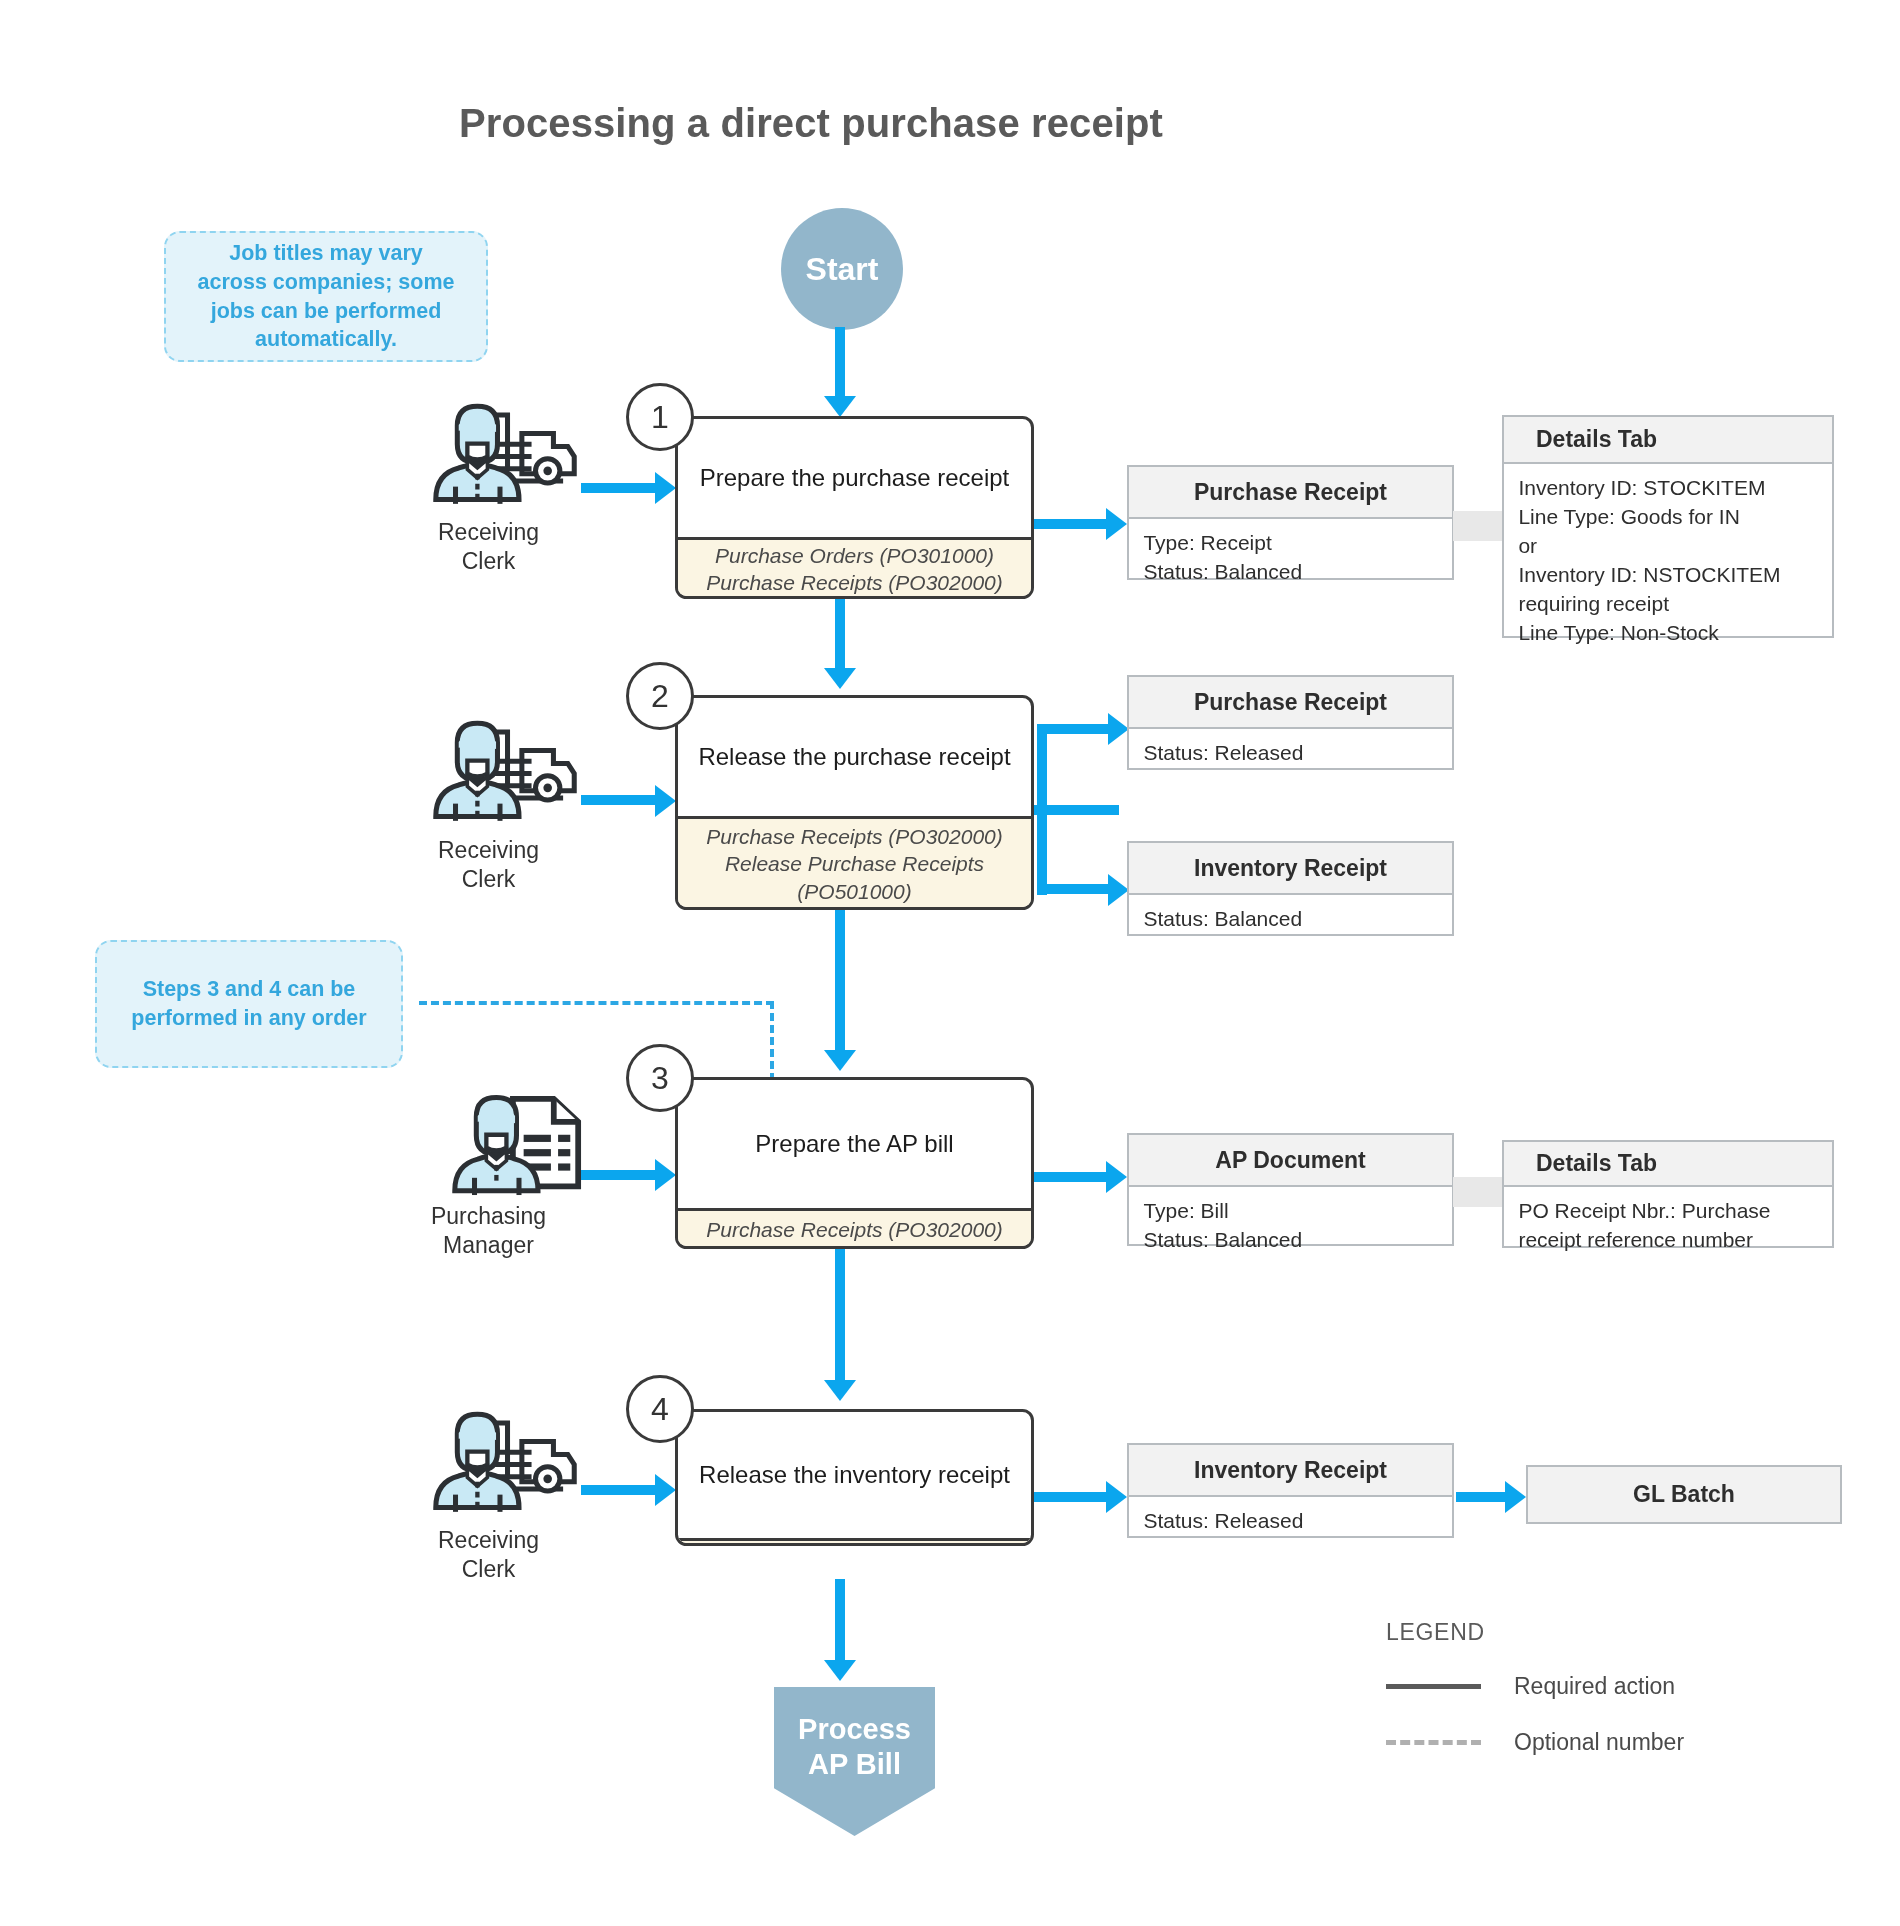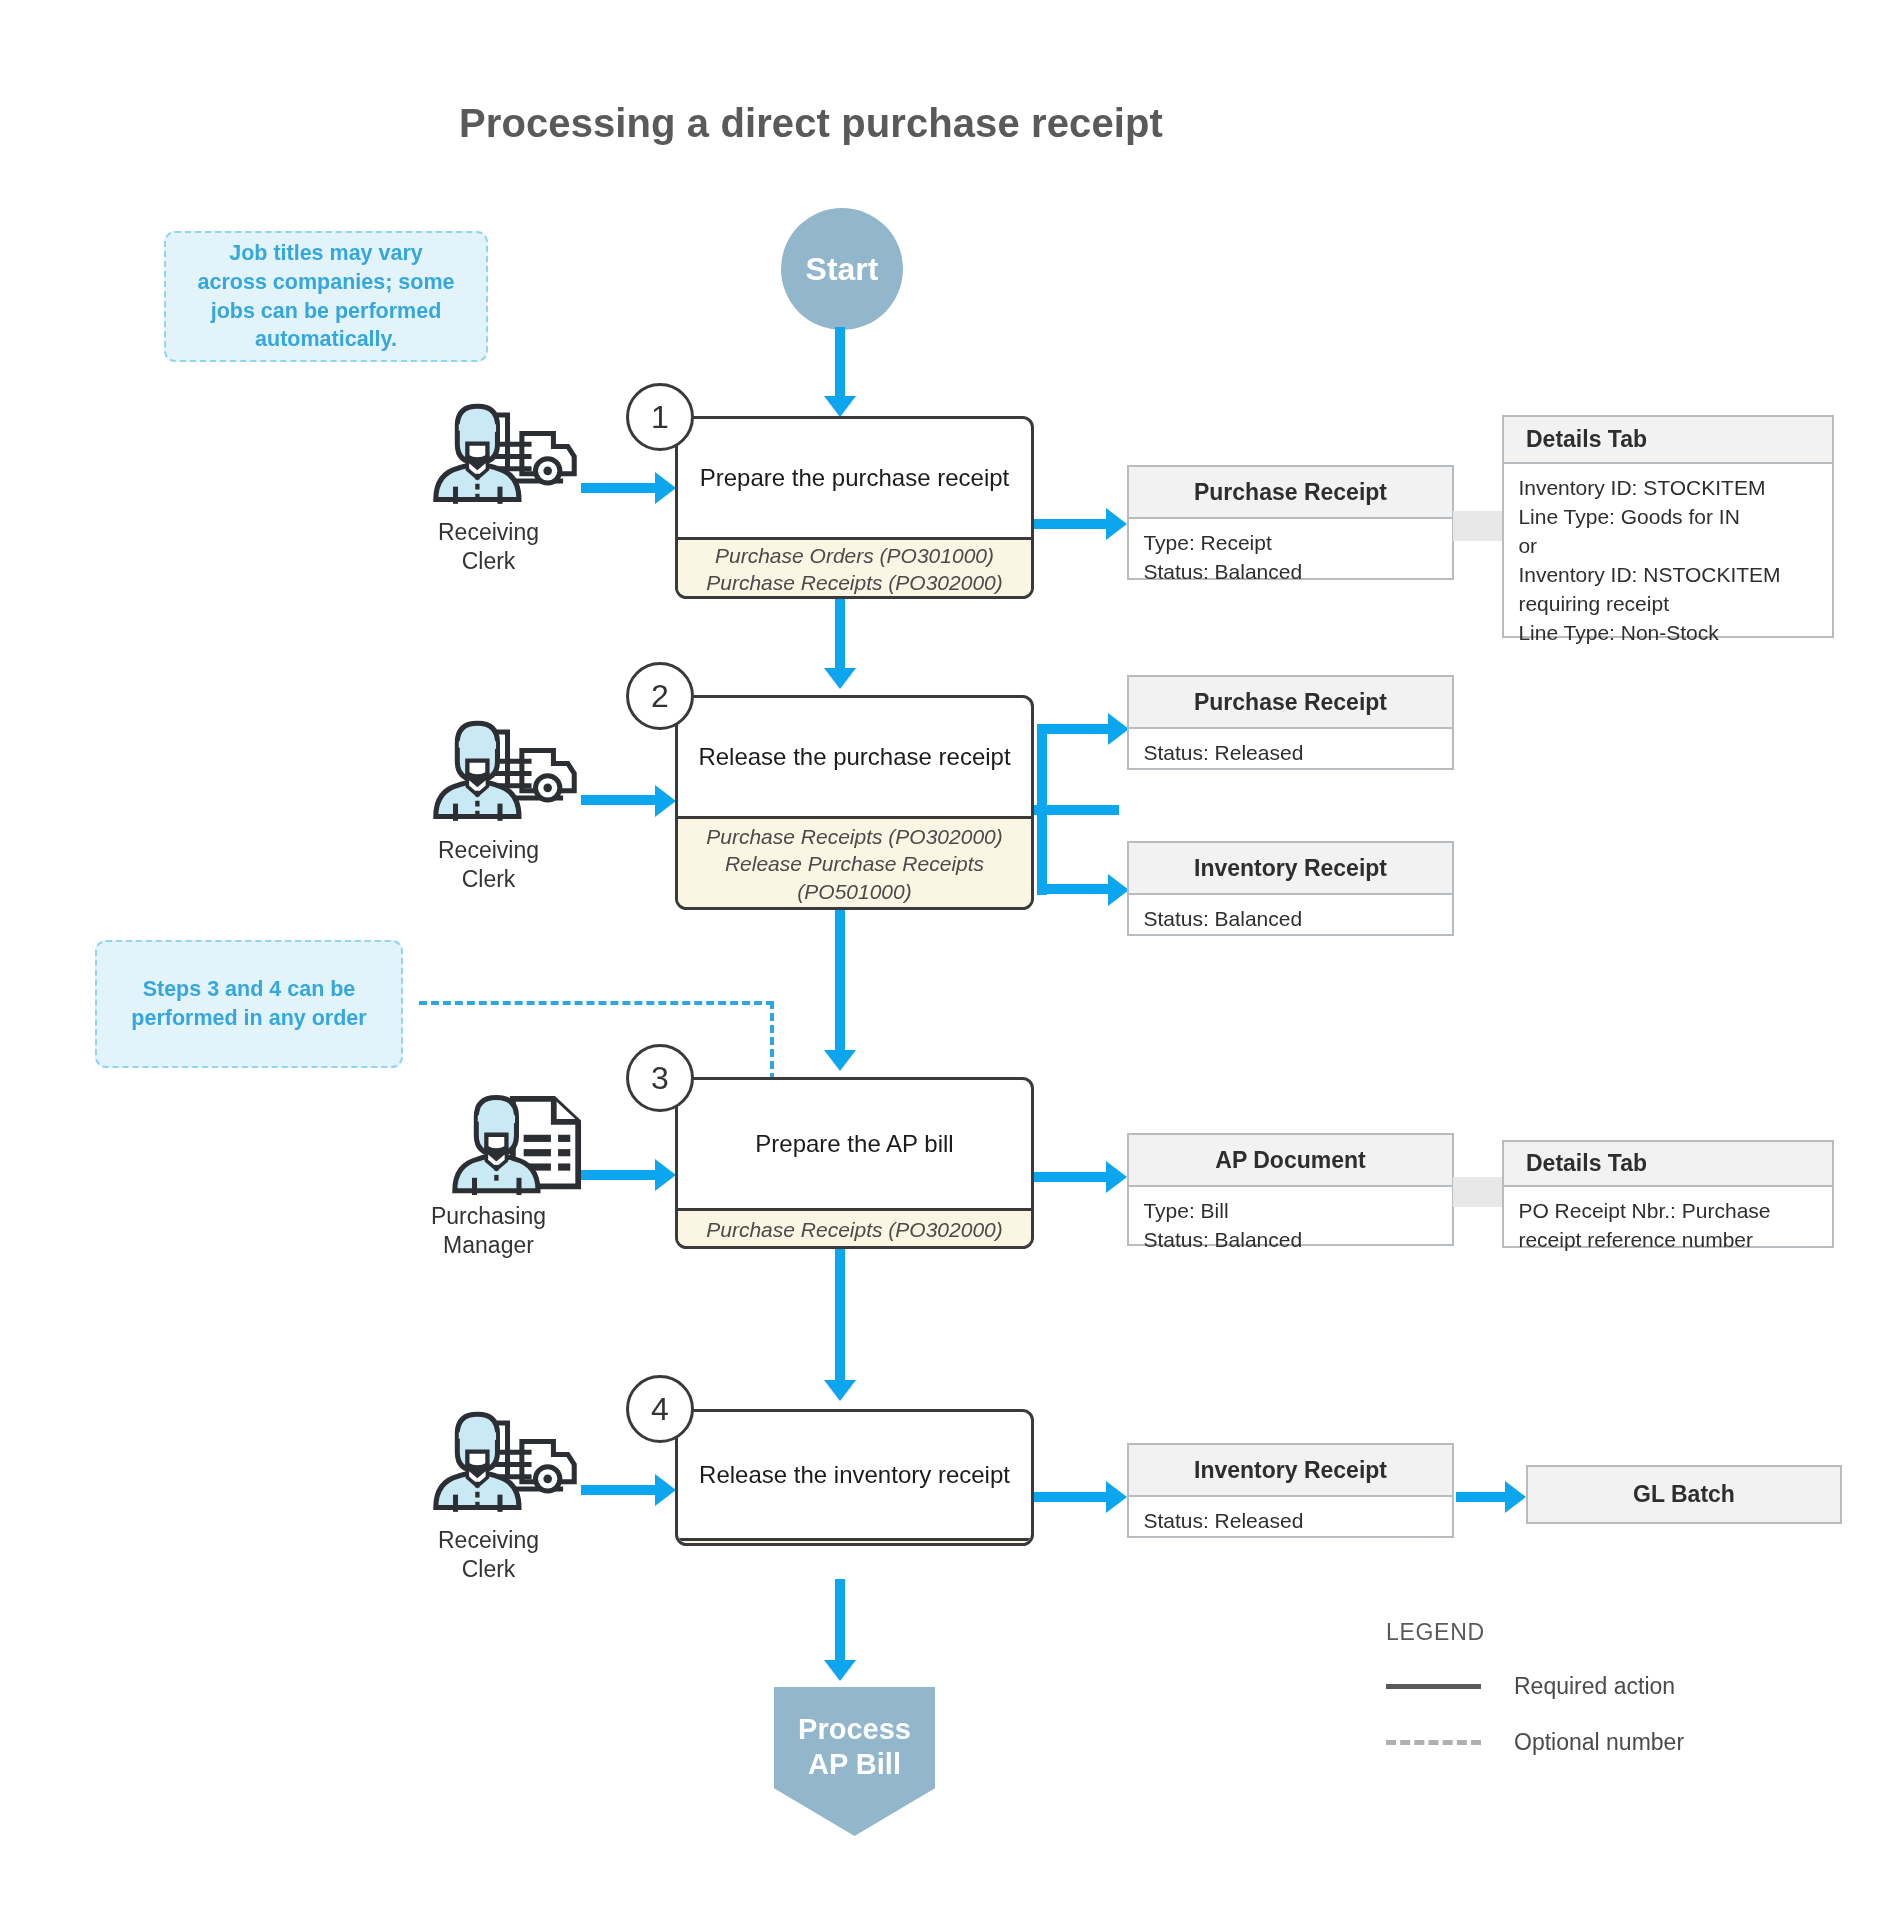--- a/index.html
+++ b/index.html
@@ -16,21 +16,21 @@
   #diagram-title{
     left:459px; top:101px; width:976px;
     font-size:40px; font-weight:bold; color:#5a5a5a;
     letter-spacing:0.1px;
   }
 
   
   .note{
     background:#e3f3fa;
     border:2.9px dashed #8fd4f0;
-    border-radius:11px;
+    border-radius:16px;
     color:#34a7dd;
     font-weight:bold;
     font-size:21.5px;
     line-height:1.34;
     text-align:center;
     display:flex;align-items:center;justify-content:center;
     box-sizing:border-box;
     padding:10px 28px;
   }
   #note-job-titles{left:164px;top:231px;width:324px;height:131px;}
@@ -130,21 +130,21 @@
     box-sizing:border-box;
   }
   .card .card-body{
     font-size:21px;color:#2e2e2e;line-height:1.38;
     padding:10px 14.4px;box-sizing:border-box;
   }
   .card.head-only .card-head{border-bottom:none;height:100%;}
 
   
   .card.details .card-head{
-    justify-content:flex-start;padding-left:22px;text-align:right;
+    justify-content:flex-start;padding-left:32px;text-align:right;
   }
 
   
   .nub{background:#e8e8e8;}
 
   
   .arrow-blue{background:#0ba6ee;}
   .arrow-head-down{
     width:0;height:0;
     border-left:16px solid transparent;

